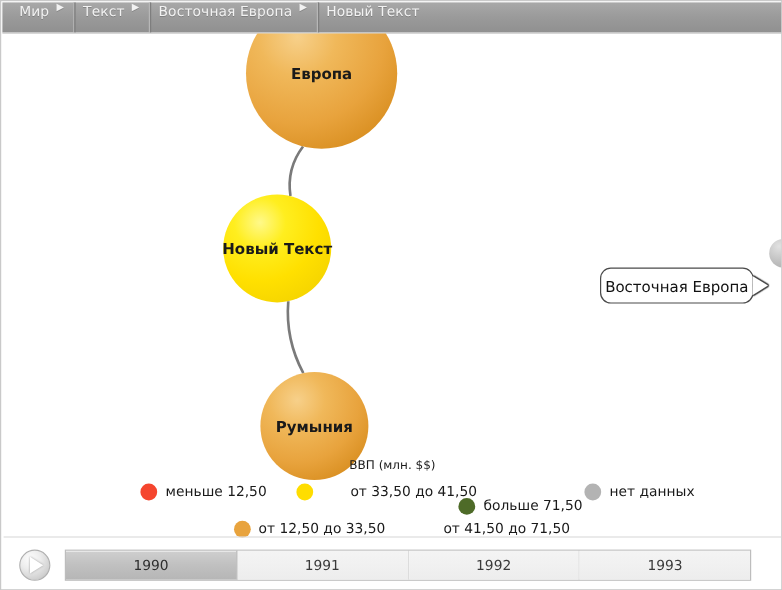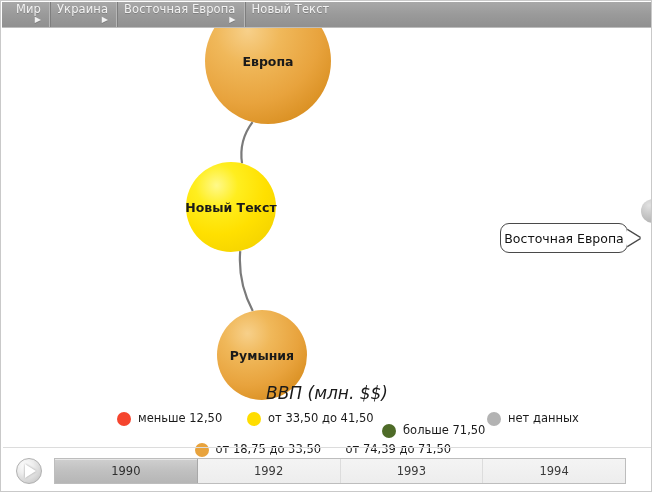--- a/index.html
+++ b/index.html
@@ -17,31 +17,30 @@
   
   #breadcrumb{
     position:absolute;left:1px;top:1px;
     width:650px;height:26px;
     box-sizing:border-box;
     background:linear-gradient(to bottom,#a8a8a8 0%,#9a9a9a 50%,#909090 100%);
     display:flex;align-items:stretch;
     border-bottom:1px solid #bdbdbd;
   }
   .crumb{
-    display:flex;align-items:flex-end;
+    display:flex;align-items:flex-start;
     padding:0 9px 0 6px;
     color:#f2f2f2;
     font-size:11.5px;
     letter-spacing:.1px;
     white-space:nowrap;
     border-right:1px solid #7e7e7e;
     box-shadow:inset -1px 0 0 #b7b7b7;
     cursor:pointer;
     text-shadow:0 1px 0 rgba(0,0,0,.18);
-    flex-direction:column;
   }
   .crumb:first-child{padding-left:14px;}
   .crumb.last{border-right:none;box-shadow:none;cursor:default;}
   .crumb .arw{
     margin-left:6px;font-size:8px;line-height:1;color:#f2f2f2;
     transform:translateY(0px);
   }
 
   
   #canvas{
@@ -95,40 +94,40 @@
     border-left:13px solid #ffffff;
     filter:drop-shadow(1px 0 0 #4a4a4a) drop-shadow(0 1px 0 #4a4a4a) drop-shadow(0 -1px 0 #4a4a4a);
   }
 
   
   #legend{
     position:absolute;left:1px;top:382px;width:650px;
     text-align:center;
   }
   #legend-title{
-    font-size:17px;color:#1a1a1a;margin:0 0 6px 0;font-style:italic;
+    font-size:10px;color:#1a1a1a;margin:0 0 6px 0;
   }
   #legend-items{
     display:flex;flex-wrap:wrap;justify-content:center;
     width:420px;margin:0 auto;
   }
   .lgd{
     display:flex;align-items:center;
     height:19px;
     margin:0;
     font-size:11.5px;color:#1a1a1a;
     white-space:nowrap;
   }
   .lgd .sw{
     width:14px;height:14px;border-radius:50%;
     margin-right:7px;flex:none;
   }
   .lgd .txt{line-height:1;}
   .lgd.w1{width:130px;}
-  .lgd.w2{width:135px;}
+  .lgd.w2{width:135px;gap:24px;}
   .lgd.w3{width:105px;margin-top:12px;}
   .lgd.w4{width:50px;align-items:center;}
 
   
   #timeline-wrap{
     position:absolute;left:2px;top:446px;
     width:650px;height:45px;
     border-top:1px solid #dcdcdc;
     display:flex;align-items:center;
   }
@@ -175,21 +174,21 @@
 <body>
 
 <div id="app">
 
   <div id="breadcrumb">
       <div class="crumb">
         <span>Мир</span>
         <span class="arw">▶</span>
       </div>
       <div class="crumb">
-        <span>Украина</span>
+        <span>Текст</span>
         <span class="arw">▶</span>
       </div>
       <div class="crumb">
         <span>Восточная Европа</span>
         <span class="arw">▶</span>
       </div>
       <div class="crumb last">
         <span>Новый Текст</span>
       </div>
     </div>
@@ -232,42 +231,42 @@
         <div class="lgd w3">
           <span class="sw" style="background: rgb(78, 107, 40);"></span>
           <span class="txt">больше 71,50</span>
         </div>
         <div class="lgd w4">
           <span class="sw" style="background: rgb(179, 179, 179);"></span>
           <span class="txt">нет данных</span>
         </div>
         <div class="lgd w1">
           <span class="sw" style="background: rgb(232, 163, 61);"></span>
-          <span class="txt">от 18,75 до 33,50</span>
+          <span class="txt">от 12,50 до 33,50</span>
         </div>
         <div class="lgd w2">
           <span class="sw"></span>
-          <span class="txt">от 74,39 до 71,50</span>
+          <span class="txt">от 41,50 до 71,50</span>
         </div>
       </div>
   </div>
 
   <div id="timeline-wrap">
     <div id="play-btn">
       <span class="tri"></span>
     </div>
     <div id="years">
         <div class="year sel">
           <span>1990</span>
         </div>
         <div class="year">
+          <span>1991</span>
+        </div>
+        <div class="year">
           <span>1992</span>
         </div>
         <div class="year">
           <span>1993</span>
         </div>
-        <div class="year">
-          <span>1994</span>
-        </div>
       </div>
   </div>
 
 </div>
 
 </body></html>

